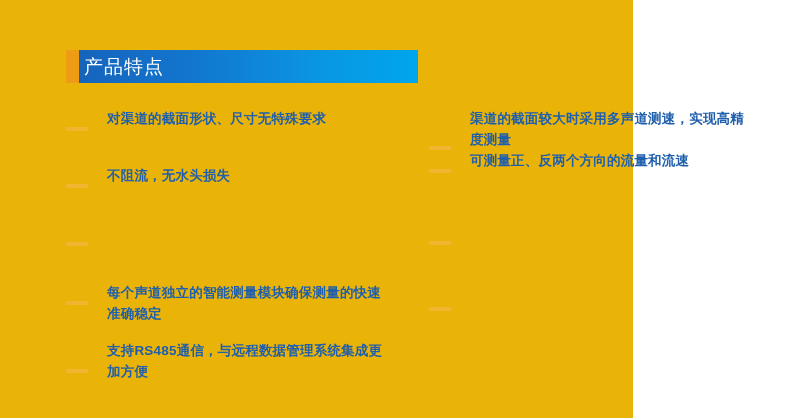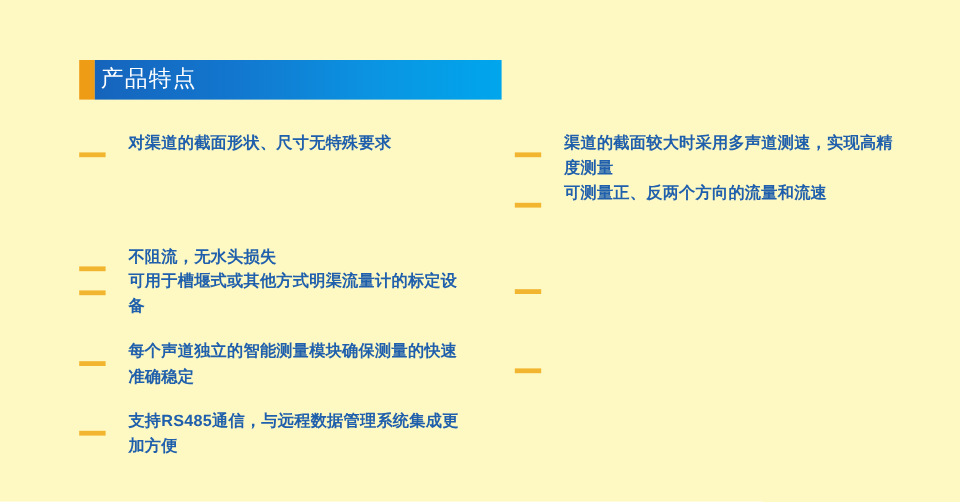--- a/index.html
+++ b/index.html
@@ -11,23 +11,23 @@
     width: 800px;
     height: 418px;
     background: #ffffff;
     font-family: "Liberation Sans", "DejaVu Sans", sans-serif;
     overflow: hidden;
     position: relative;
   }
 
   .slide {
     position: relative;
-    width: 800px;
+    width: 633px;
     height: 418px;
-    background: #fef9c3;
+    background: #eab308;
   }
 
   
   .header-banner {
     position: absolute;
     left: 66px;
     top: 50px;
     width: 352px;
     height: 33px;
     display: flex;
@@ -107,45 +107,44 @@
 
   <div class="columns">
 
     <div class="column column-left">
 
       <div class="feature-item" style="top:0px;">
         <span class="bullet-dash"></span>
         <span class="feature-text">对渠道的截面形状、尺寸无特殊要求</span>
       </div>
 
-      <div class="feature-item" style="top:57px;margin-top:38px;">
+      <div class="feature-item" style="top:57px;">
         <span class="bullet-dash"></span>
         <span class="feature-text">不阻流，无水头损失</span>
       </div>
 
       <div class="feature-item" style="top:115px;">
         <span class="bullet-dash"></span>
-        <span class="feature-text">可用于槽堰式或其他方式明渠流量计的标定设备</span>
       </div>
 
       <div class="feature-item" style="top:174px;">
         <span class="bullet-dash"></span>
         <span class="feature-text">每个声道独立的智能测量模块确保测量的快速准确稳定</span>
       </div>
 
-      <div class="feature-item" style="top:232px;">
+      <div class="feature-item" style="top:232px;align-items:center;">
         <span class="bullet-dash"></span>
         <span class="feature-text">支持RS485通信，与远程数据管理系统集成更加方便</span>
       </div>
 
     </div>
 
     <div class="column column-right">
 
-      <div class="feature-item" style="top:0px;">
+      <div class="feature-item" style="top:0px;align-items:flex-end;">
         <span class="bullet-dash"></span>
         <span class="feature-text">渠道的截面较大时采用多声道测速，实现高精度测量</span>
       </div>
 
       <div class="feature-item" style="top:42px;">
         <span class="bullet-dash"></span>
         <span class="feature-text">可测量正、反两个方向的流量和流速</span>
       </div>
 
       <div class="feature-item" style="top:114px;">

